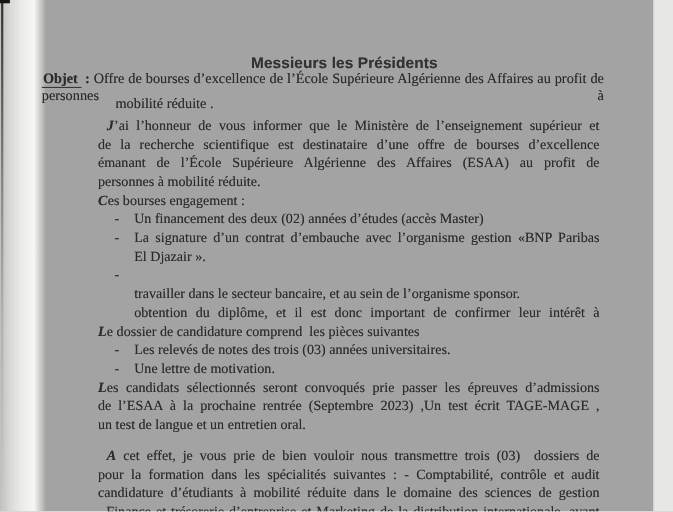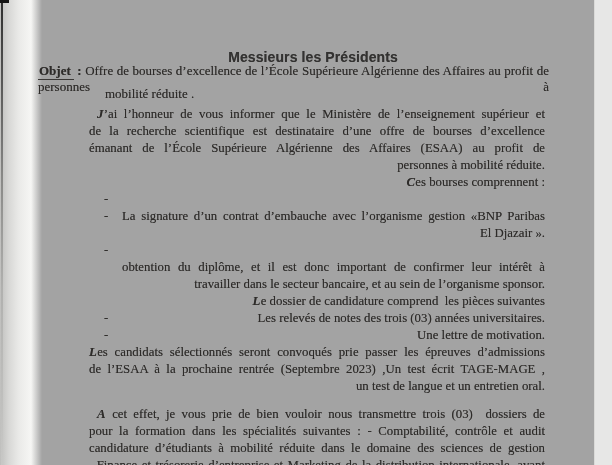--- a/index.html
+++ b/index.html
@@ -26,21 +26,21 @@
 
   .objet{position:absolute;top:63px;left:38px;width:511px;font-size:13px;line-height:16px;}
   .objet .row1{height:23px;text-align:justify;text-align-last:justify;white-space:pre-wrap;}
   .objet .row2{padding-left:67px;height:17px;white-space:pre-wrap;}
   .objet-label{font-weight:bold;border-bottom:1.4px solid #3a3836;padding:0 3px 1px 1px;}
   .objet-sep{font-weight:bold;}
 
   .body{position:absolute;top:106px;left:89px;width:456px;font-size:12.8px;line-height:17px;}
   .ln{height:17px;white-space:pre-wrap;overflow:visible;font-family:Liberation Serif, serif;}
   .j{text-align:justify;text-align-last:justify;}
-  .l{text-align:right;}
+  .l{text-align:left;}
   .first{text-indent:8px;}
   .li,.lc{padding-left:33px;}
   .li{position:relative;}
   .dash{position:absolute;left:15px;top:0;}
   .ld{font-style:italic;font-weight:600;letter-spacing:.3px;}
   .sp{height:11px;}
 </style>
 </head>
 <body>
 
@@ -57,27 +57,27 @@
   <div class="objet">
     <div class="row1"><span class="objet-label">Objet</span><span class="objet-sep"> : </span><span>Offre de bourses d’excellence de l’École Supérieure Algérienne des Affaires au profit de personnes à</span></div>
     <div class="row2">mobilité réduite .</div>
   </div>
 
   <div class="body">
     <div class="ln j first"><span class="ld">J</span><span>’ai l’honneur de vous informer que le Ministère de l’enseignement supérieur et</span></div>
     <div class="ln j"><span>de la recherche scientifique est destinataire d’une offre de bourses d’excellence</span></div>
     <div class="ln j"><span>émanant de l’École Supérieure Algérienne des Affaires (ESAA) au profit de</span></div>
     <div class="ln l"><span>personnes à mobilité réduite.</span></div>
-    <div class="ln l"><span class="ld">C</span><span>es bourses comprennent :</span></div>
-    <div class="ln l li"><span class="dash">-</span></div>
+    <div class="ln l"><span class="ld">C</span><span>es bourses engagement :</span></div>
+    <div class="ln l li"><span class="dash">-</span><span>Un financement des deux (02) années d’études (accès Master)</span></div>
     <div class="ln j li"><span class="dash">-</span><span>La signature d’un contrat d’embauche avec l’organisme gestion «BNP Paribas</span></div>
     <div class="ln l lc"><span>El Djazair ».</span></div>
     <div class="ln j li"><span class="dash">-</span></div>
+    <div class="ln l lc"><span>travailler dans le secteur bancaire, et au sein de l’organisme sponsor.</span></div>
     <div class="ln j lc"><span>obtention du diplôme, et il est donc important de confirmer leur intérêt à</span></div>
-    <div class="ln l lc"><span>travailler dans le secteur bancaire, et au sein de l’organisme sponsor.</span></div>
     <div class="ln l"><span class="ld">L</span><span>e dossier de candidature comprend  les pièces suivantes</span></div>
     <div class="ln l li"><span class="dash">-</span><span>Les relevés de notes des trois (03) années universitaires.</span></div>
     <div class="ln l li"><span class="dash">-</span><span>Une lettre de motivation.</span></div>
     <div class="ln j"><span class="ld">L</span><span>es candidats sélectionnés seront convoqués prie passer les épreuves d’admissions</span></div>
     <div class="ln j"><span>de l’ESAA à la prochaine rentrée (Septembre 2023) ,Un test écrit TAGE-MAGE ,</span></div>
     <div class="ln l"><span>un test de langue et un entretien oral.</span></div>
     <div class="sp"></div>
     <div class="ln j first"><span class="ld">A</span><span> cet effet, je vous prie de bien vouloir nous transmettre trois (03)  dossiers de</span></div>
     <div class="ln j"><span>pour la formation dans les spécialités suivantes : - Comptabilité, contrôle et audit</span></div>
     <div class="ln j"><span>candidature d’étudiants à mobilité réduite dans le domaine des sciences de gestion</span></div>

